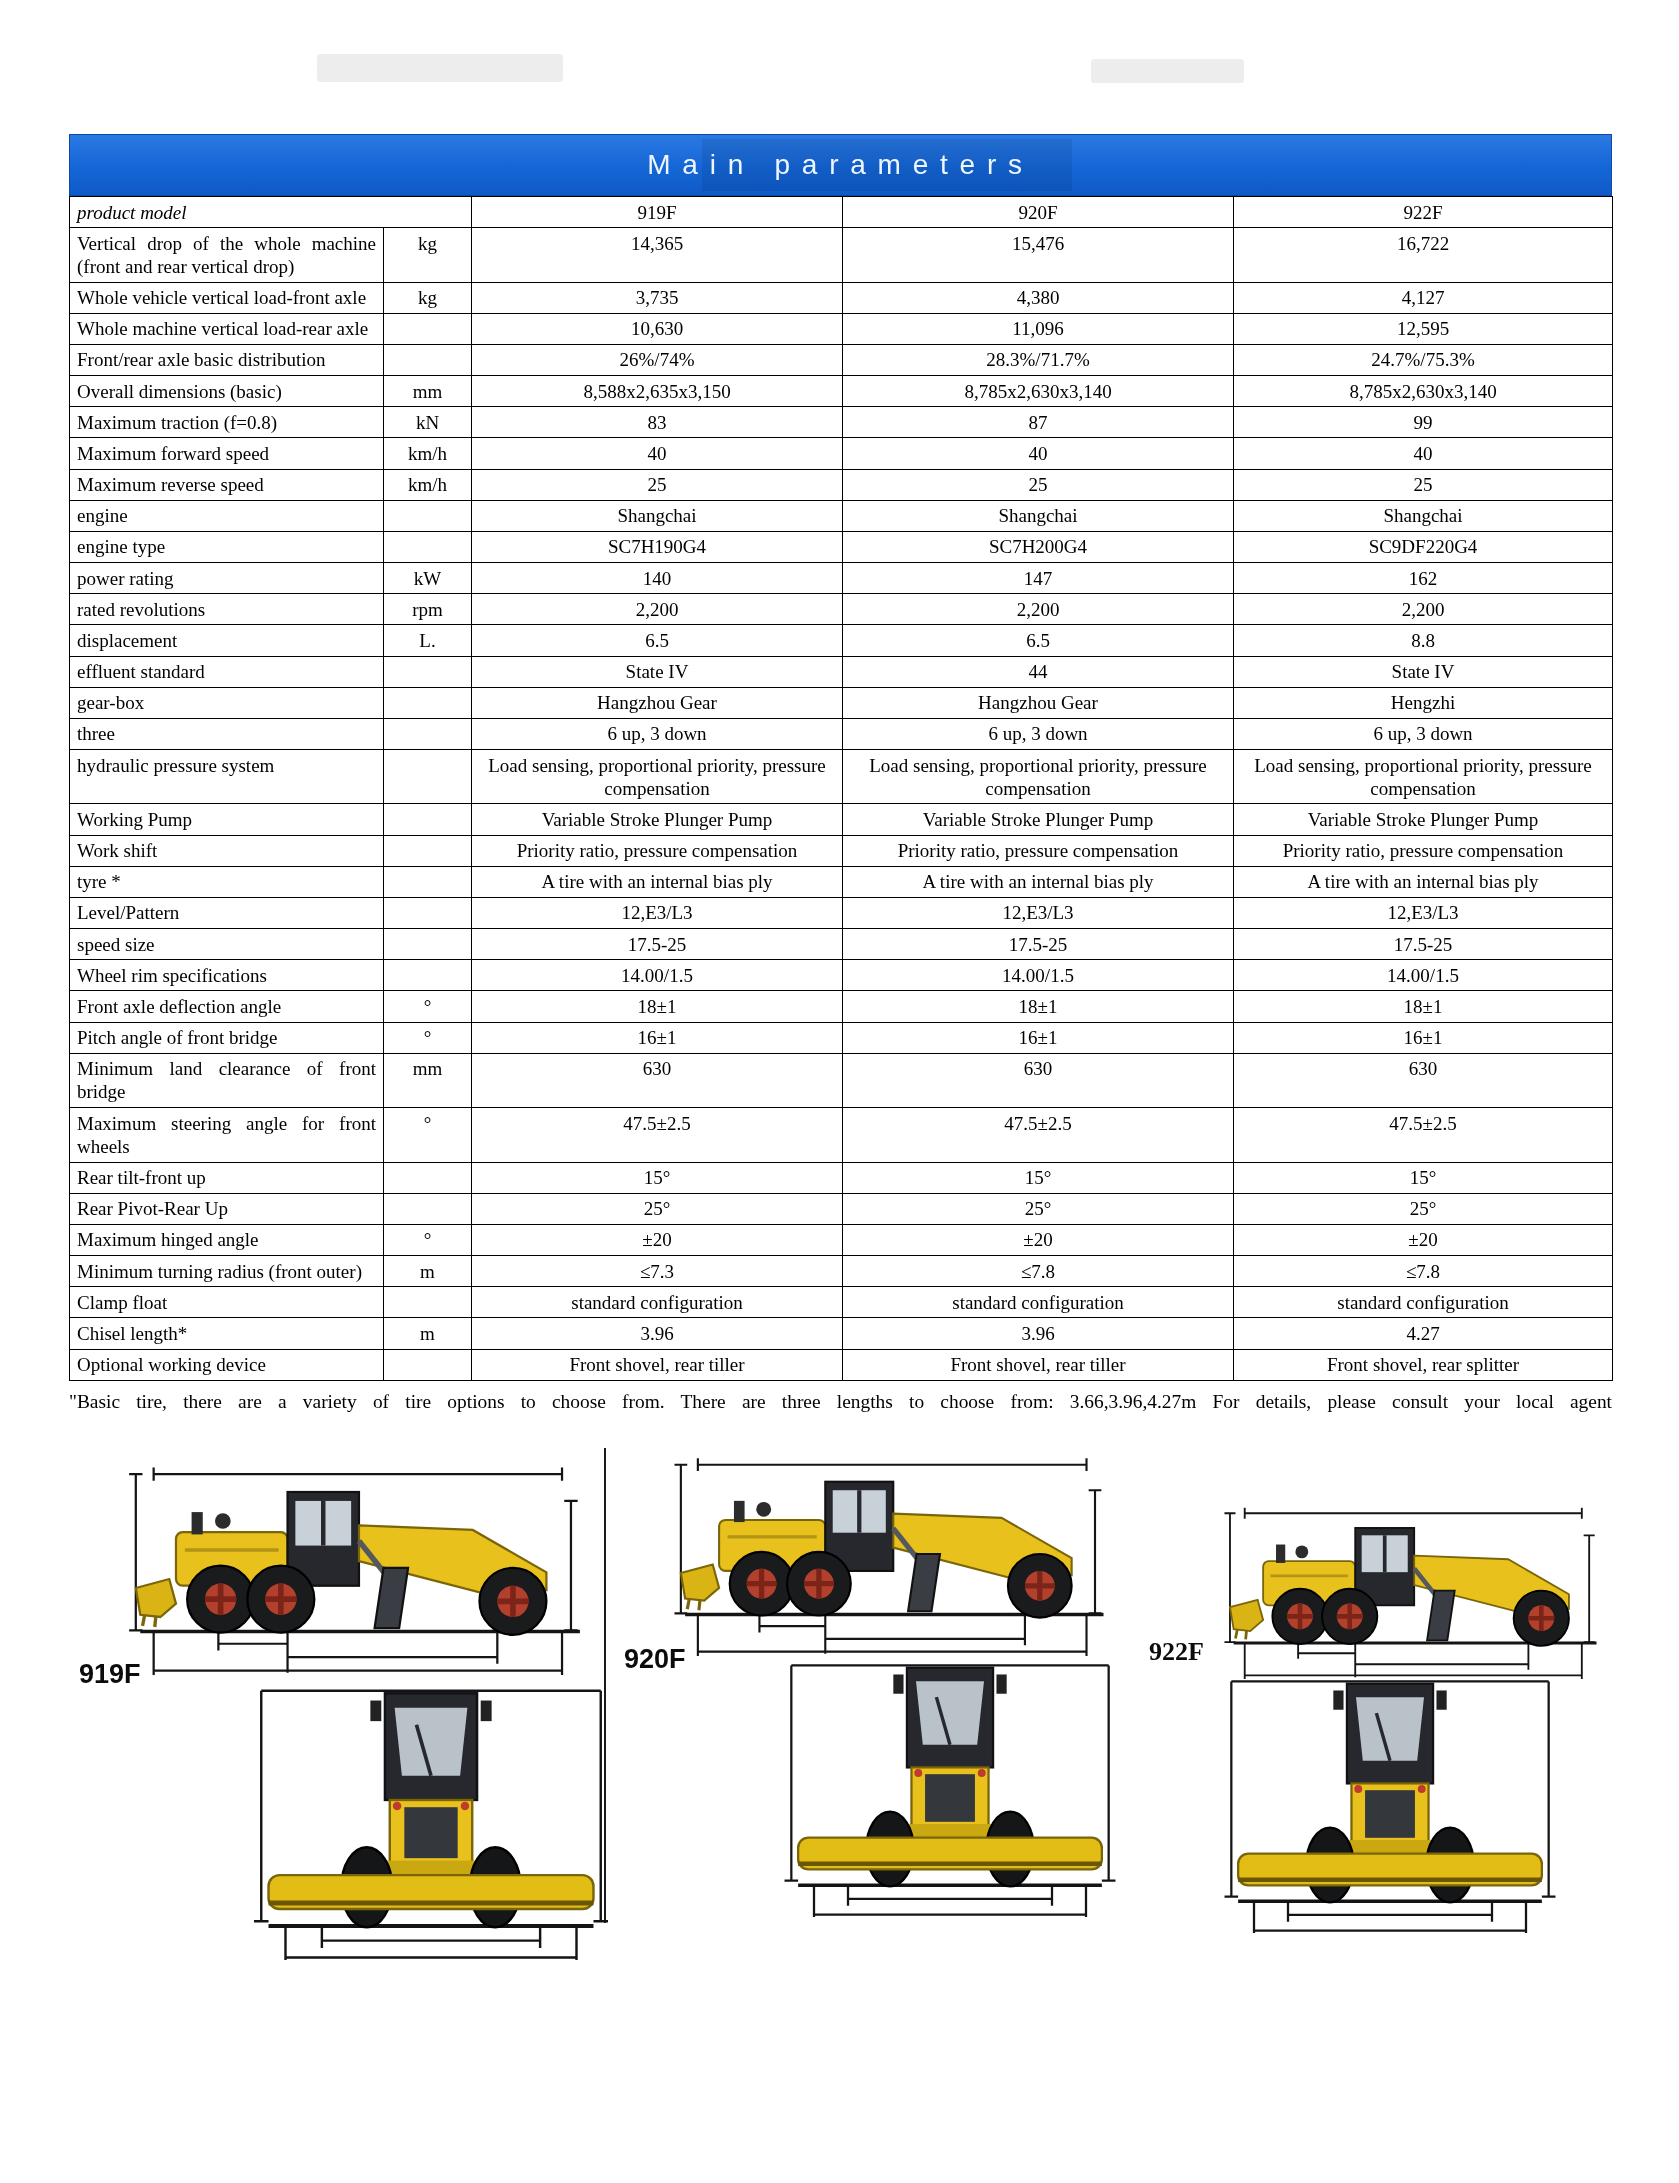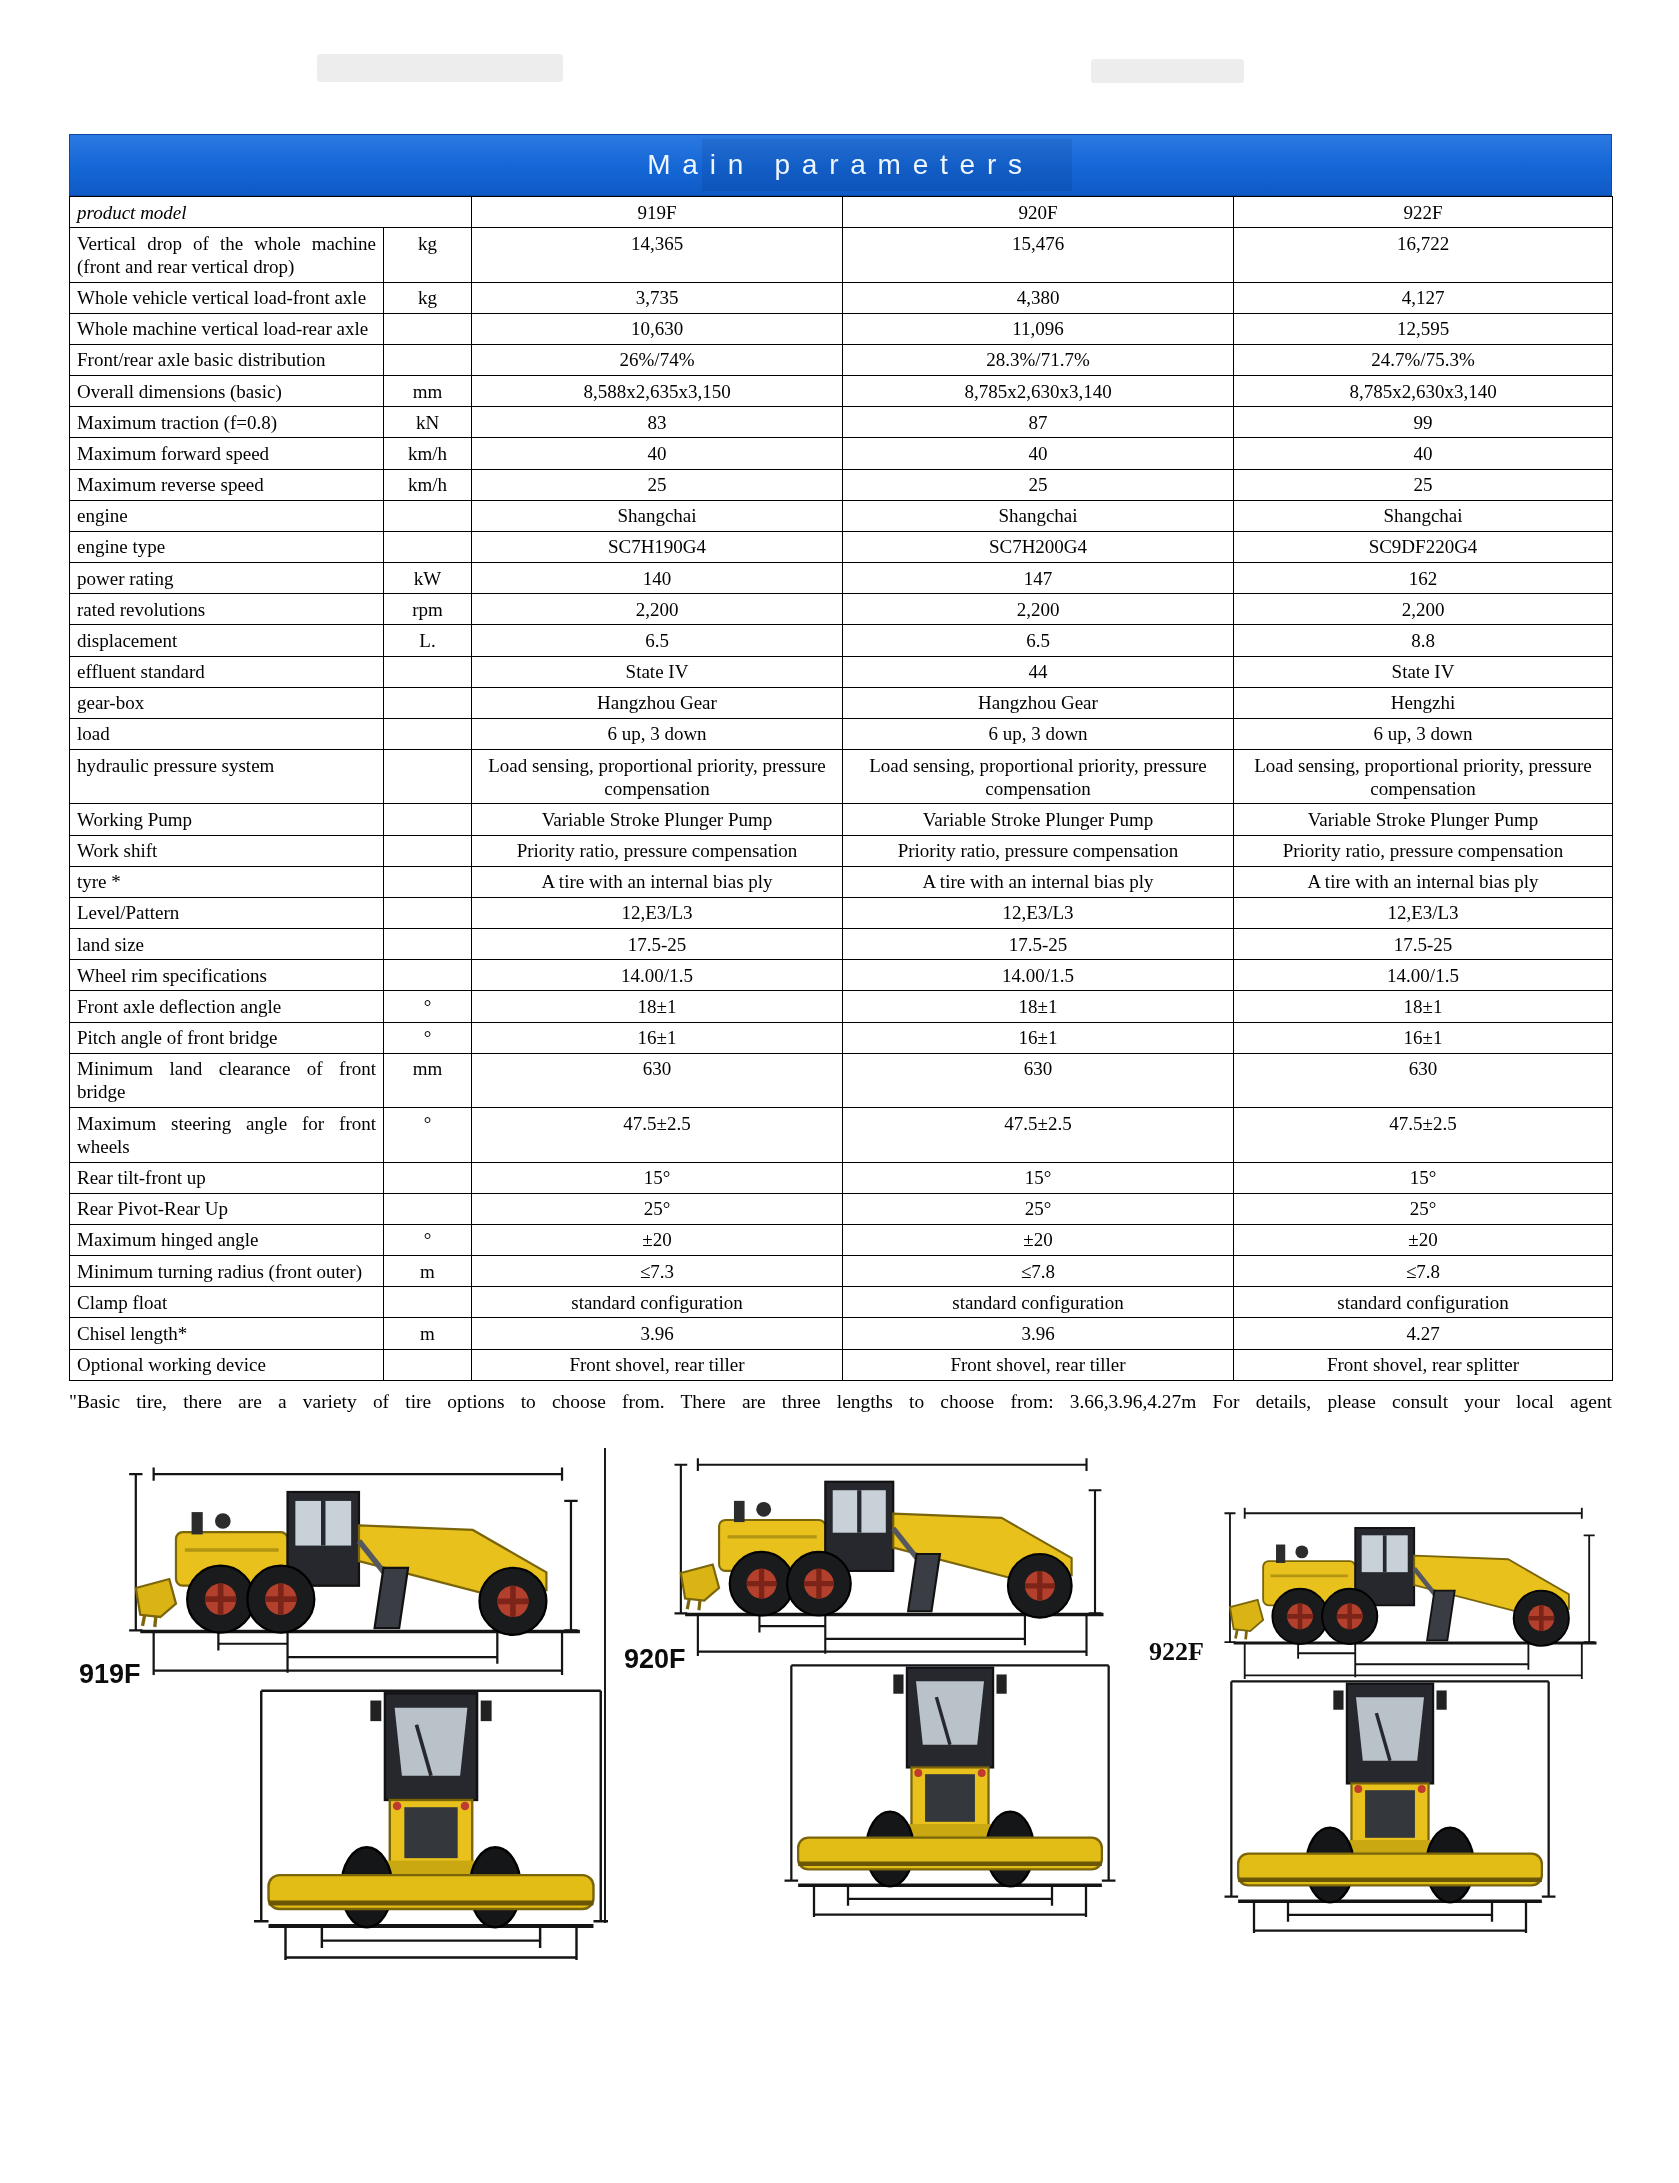--- a/index.html
+++ b/index.html
@@ -160,21 +160,21 @@
             <td class="val">State IV</td>
           </tr>
           <tr>
             <th class="param">gear-box</th>
             <td class="unit"></td>
             <td class="val">Hangzhou Gear</td>
             <td class="val">Hangzhou Gear</td>
             <td class="val">Hengzhi</td>
           </tr>
           <tr>
-            <th class="param">load</th>
+            <th class="param">three</th>
             <td class="unit"></td>
             <td class="val">6 up, 3 down</td>
             <td class="val">6 up, 3 down</td>
             <td class="val">6 up, 3 down</td>
           </tr>
           <tr>
             <th class="param">hydraulic pressure system</th>
             <td class="unit"></td>
             <td class="val">Load sensing, proportional priority, pressure compensation</td>
             <td class="val">Load sensing, proportional priority, pressure compensation</td>
@@ -202,21 +202,21 @@
             <td class="val">A tire with an internal bias ply</td>
           </tr>
           <tr>
             <th class="param">Level/Pattern</th>
             <td class="unit"></td>
             <td class="val">12,E3/L3</td>
             <td class="val">12,E3/L3</td>
             <td class="val">12,E3/L3</td>
           </tr>
           <tr>
-            <th class="param">land size</th>
+            <th class="param">speed size</th>
             <td class="unit"></td>
             <td class="val">17.5-25</td>
             <td class="val">17.5-25</td>
             <td class="val">17.5-25</td>
           </tr>
           <tr>
             <th class="param">Wheel rim specifications</th>
             <td class="unit"></td>
             <td class="val">14.00/1.5</td>
             <td class="val">14.00/1.5</td>

